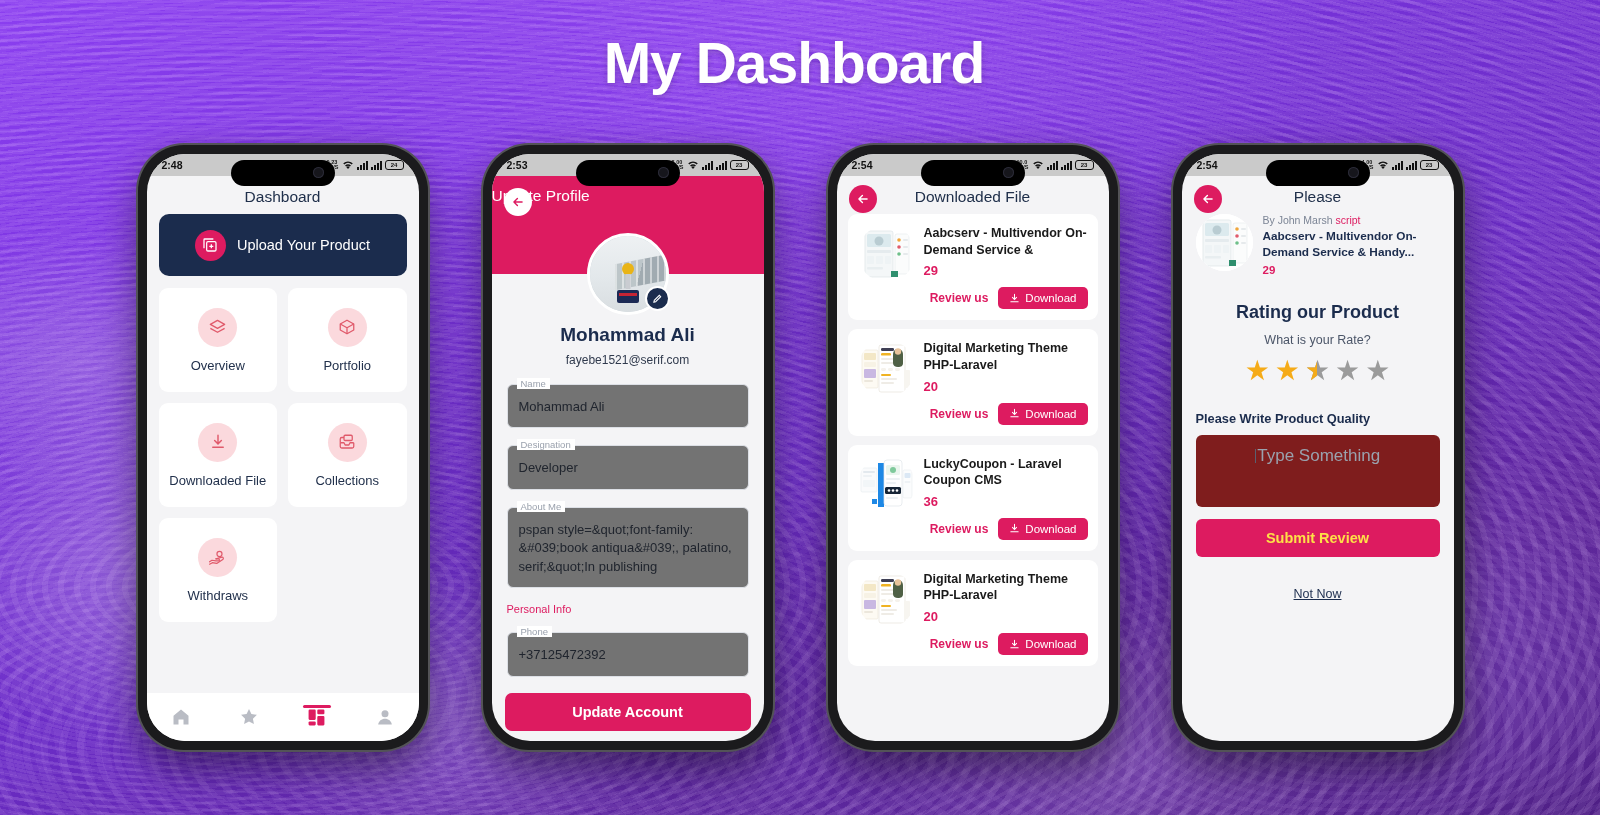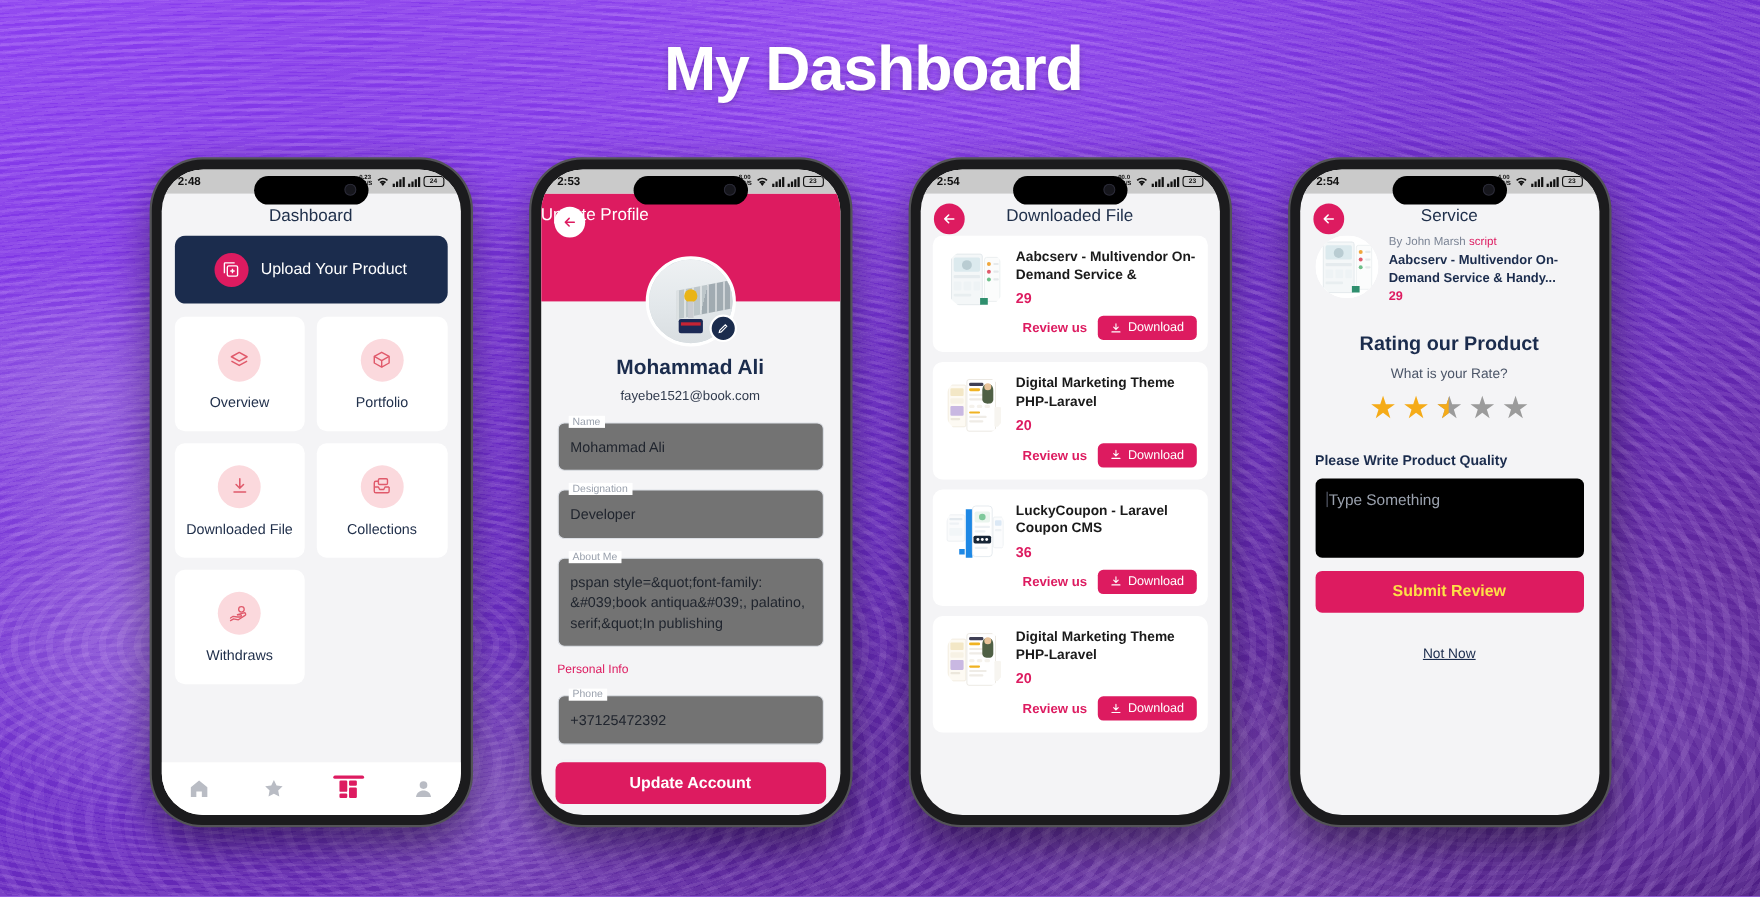--- a/index.html
+++ b/index.html
@@ -152,22 +152,22 @@
   .rv-num{ font-size:11.5px; font-weight:700; color:#dd1b60; margin-top:3px;}
   .rv-h2{ text-align:center; font-size:18px; font-weight:700; color:#1b2c4d; margin-top:26px;}
   .rv-q{ text-align:center; font-size:12.5px; color:#4b5568; margin-top:10px;}
   .stars{ display:flex; justify-content:center; gap:5px; margin-top:10px; font-size:28px; line-height:1;}
   .st{ color:#9b9b9b; position:relative;}
   .st.full{ color:#f5ab18;}
   .st.half{ color:#9b9b9b;}
   .st.half:before{ content:"★"; position:absolute; left:0; top:0; color:#f5ab18;
     width:50%; overflow:hidden;}
   .rv-lbl{ font-size:12.8px; font-weight:700; color:#1b2c4d; margin-top:26px;}
-  .rv-ta{ margin-top:9px; background:#000000; border-radius:6px; height:72px; padding:11px 10px;
-    font-size:14px; color:#9aa1ad; position:relative;}
+  .rv-ta{ margin-top:9px; background:#7f1d1d; border-radius:6px; height:72px; padding:11px 10px;
+    font-size:17px; color:#9aa1ad; position:relative;text-align:center;}
   .caret-bar{ display:inline-block; width:1.4px; height:14px; background:#5a6070;
     vertical-align:-2px; margin-right:1px;}
   .submit-btn{ margin-top:12px; height:38px; background:#dd1b60; border-radius:6px;
     color:#fde047; font-size:14.5px; font-weight:700; display:flex;
     align-items:center; justify-content:center;}
   .notnow{ text-align:center; margin-top:30px; font-size:12.5px; color:#1b2c4d;
     text-decoration:underline; font-weight:500;}
   svg{display:block;}
 </style>
 </head>
@@ -374,21 +374,21 @@
           <div class="edit-badge">
             <svg width="11" height="11" viewBox="0 0 24 24" fill="none" stroke="currentColor" stroke-width="2.2" stroke-linecap="round">
                 <path d="M4 20l4-1 11-11-3-3L5 16l-1 4z"></path>
               </svg>
           </div>
         </div>
       </div>
 
       <div class="body p2-body">
         <div class="p-name">Mohammad Ali</div>
-        <div class="p-mail">fayebe1521@book.com</div>
+        <div class="p-mail">fayebe1521@serif.com</div>
 
         <div class="field">
           <span class="field-lbl">Name</span>
           <div class="field-val">Mohammad Ali</div>
         </div>
         <div class="field">
           <span class="field-lbl">Designation</span>
           <div class="field-val">Developer</div>
         </div>
         <div class="field">
@@ -662,21 +662,21 @@
           <span class="batt">23</span>
         </span>
       </div>
 
       <div class="hdr">
         <div class="backbtn">
           <svg width="14" height="14" viewBox="0 0 24 24" fill="none" stroke="currentColor" stroke-width="2.4" stroke-linecap="round" stroke-linejoin="round">
               <path d="M19 12H5M11 6l-6 6 6 6"></path>
             </svg>
         </div>
-        <div class="hdr-title">Service</div>
+        <div class="hdr-title">Please</div>
       </div>
 
       <div class="body p4-body">
         <div class="rv-head">
           <div class="thumb">
             <svg width="57" height="57" viewBox="0 0 57 57">
                 <rect width="57" height="57" fill="#fff"></rect>
                 <rect x="7" y="6" width="28" height="46" rx="2" fill="#f4f7f8" stroke="#dde4e7" stroke-width=".7"></rect>
                 <rect x="9" y="9" width="24" height="13" rx="1.5" fill="#dceaee"></rect>
                 <circle cx="21" cy="16" r="4.5" fill="#b9ccd2"></circle>

